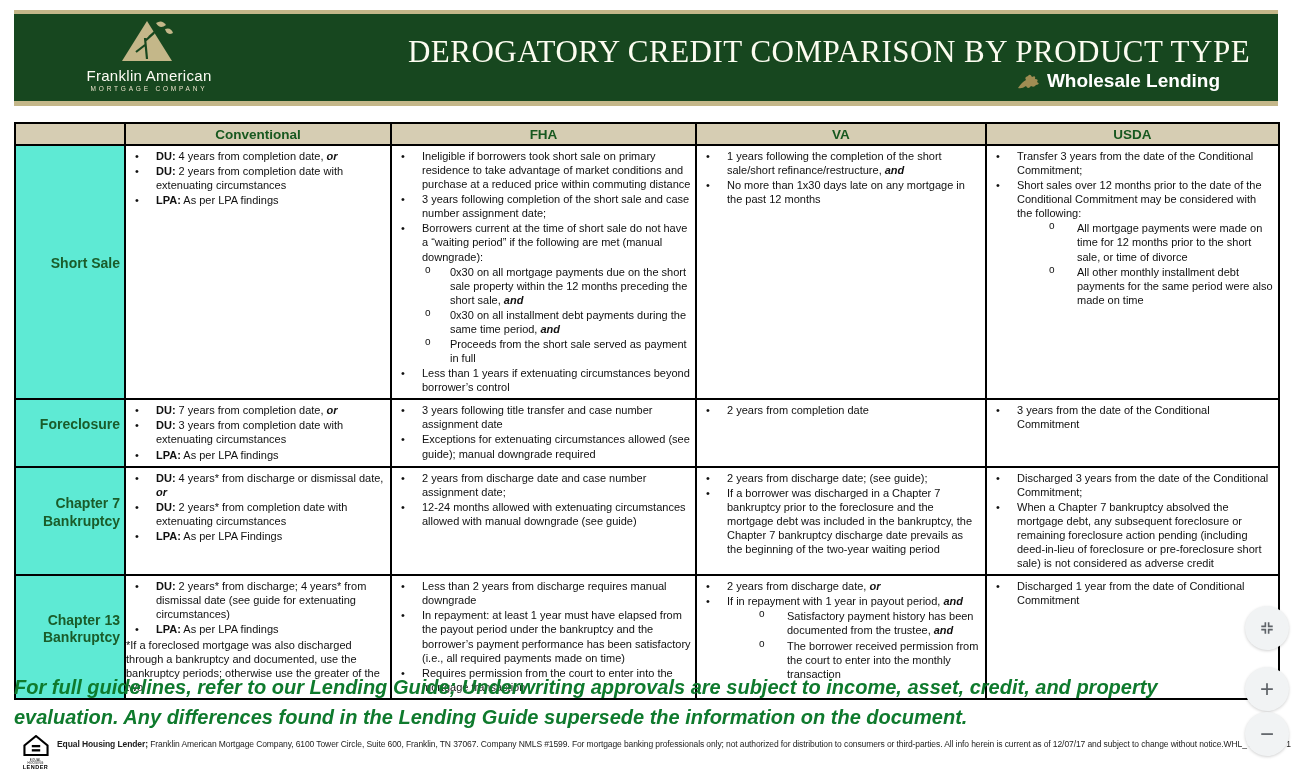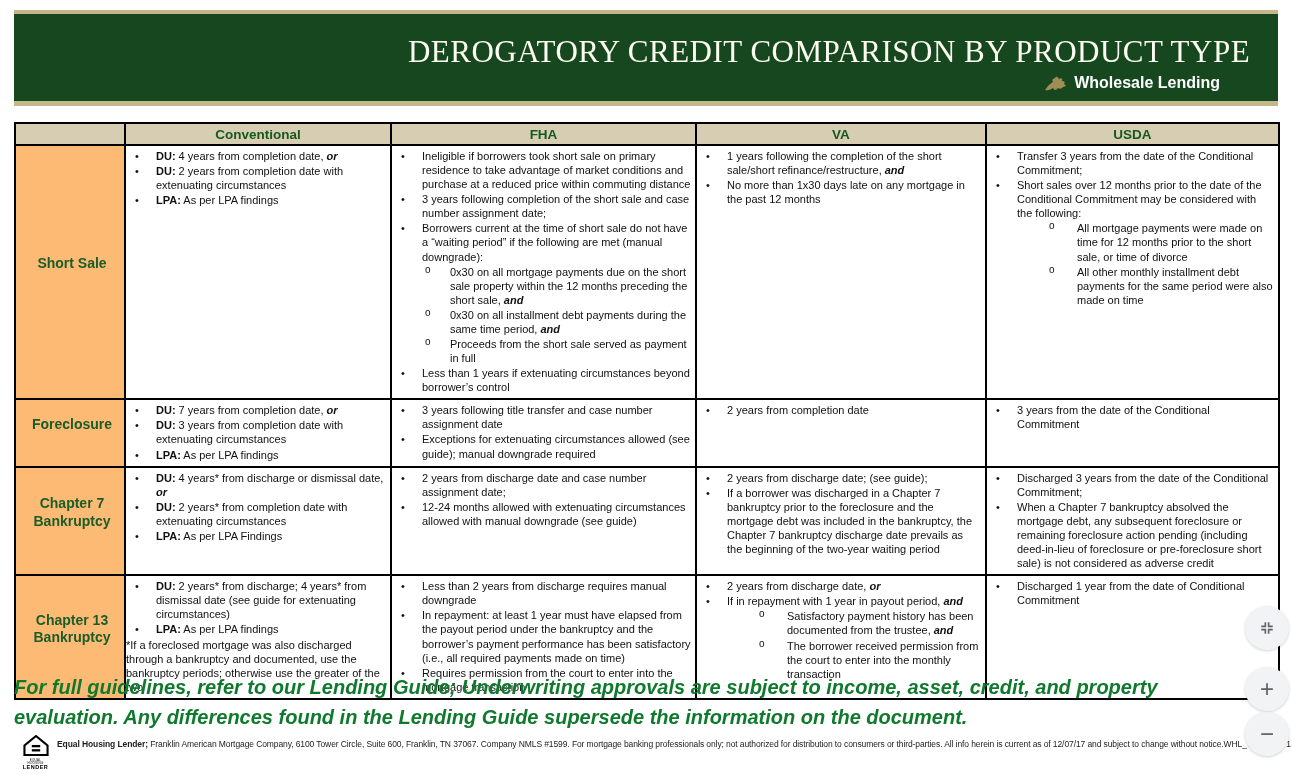--- a/index.html
+++ b/index.html
@@ -13,36 +13,36 @@
     background:#17471f;border-top:4px solid #c4b789;border-bottom:5px solid #c4b789;
   }
   .logo{position:absolute;left:50px;top:6px;width:170px;text-align:center;color:#fff;}
   .logo-name{font-size:15px;letter-spacing:.3px;margin-top:1px;color:#fdfcf4;}
   .logo-sub{font-size:6.5px;letter-spacing:2.8px;color:#e9e2ca;margin-top:1px;}
   .banner-title{
     position:absolute;left:388px;right:22px;top:20px;text-align:center;
     font-family:"Liberation Serif",serif;font-size:31px;color:#fcfcf0;letter-spacing:.5px;white-space:nowrap;
   }
   .brand{
-    position:absolute;right:58px;bottom:9px;color:#ffffff;font-weight:bold;font-size:16px;
+    position:absolute;right:58px;bottom:9px;color:#ffffff;font-weight:bold;font-size:19px;
     display:flex;align-items:center;gap:6px;
   }
   
   table.cmp{
     position:absolute;left:14px;top:122px;width:1264px;
     border-collapse:collapse;table-layout:fixed;
   }
   table.cmp th,table.cmp td{border:2px solid #000;}
   thead th{
     background:#d6cdb3;color:#17581f;font-size:13.5px;font-weight:bold;
     height:20px;padding:0;
   }
   th.rowlabel{
-    background:#fdba74;color:#1a5c2a;font-size:14px;font-weight:bold;
-    text-align:center;vertical-align:middle;padding:0 4px 16px 8px;line-height:1.25;
+    background:#5eead4;color:#1a5c2a;font-size:14px;font-weight:bold;
+    text-align:right;vertical-align:middle;padding:0 4px 16px 8px;line-height:1.25;
   }
   table.cmp td{
     background:#fff;vertical-align:top;padding:3px 4px 3px 0;
     font-size:11px;line-height:1.28;color:#101010;
   }
   tbody tr:nth-child(1){height:253px;}
   tbody tr:nth-child(2){height:63px;}
   tbody tr:nth-child(3){height:103px;}
   tbody tr:nth-child(4){height:123px;}
   .it{position:relative;margin-bottom:1px;}
@@ -74,20 +74,30 @@
   }
   #btn-fit{top:606px;}
   #btn-zoomin{top:667px;}
   #btn-zoomout{top:712px;}
   .vbtn .glyph{font-size:24px;font-weight:400;line-height:1;}
 </style>
 </head>
 <body>
 
 <div class="banner">
+  <div class="logo">
+    <svg width="58" height="42" viewBox="0 0 58 42">
+      <polygon points="27,1 52,41 2,41" fill="#c4b789"></polygon>
+      <path d="M27 39 L25 18 M25 25 L16 32 M25 21 L34 13 M29 17 L38 9" stroke="#17471f" stroke-width="2.2" fill="none"></path>
+      <path d="M36 3 q6 -4 10 2 q-6 5 -10 -2 Z" fill="#c4b789"></path>
+      <path d="M45 9 q6 -2 8 4 q-6 3 -8 -4 Z" fill="#c4b789"></path>
+    </svg>
+    <div class="logo-name">Franklin American</div>
+    <div class="logo-sub">MORTGAGE COMPANY</div>
+  </div>
   <div class="banner-title">DEROGATORY CREDIT COMPARISON BY PRODUCT TYPE</div>
   <div class="brand">
     <svg width="24" height="17" viewBox="0 0 24 17">
       <path d="M1 15 Q5 9 9 7 Q7 4 11 3 Q13 0 15 4 Q19 2 18 6 Q22 6 20 9 Q24 11 19 12 Q17 15 14 13 Q11 17 9 13 Q5 16 1 15 Z" fill="#a08d53"></path>
     </svg>
     <span>Wholesale Lending</span>
   </div>
 </div>
 
 <table class="cmp">

